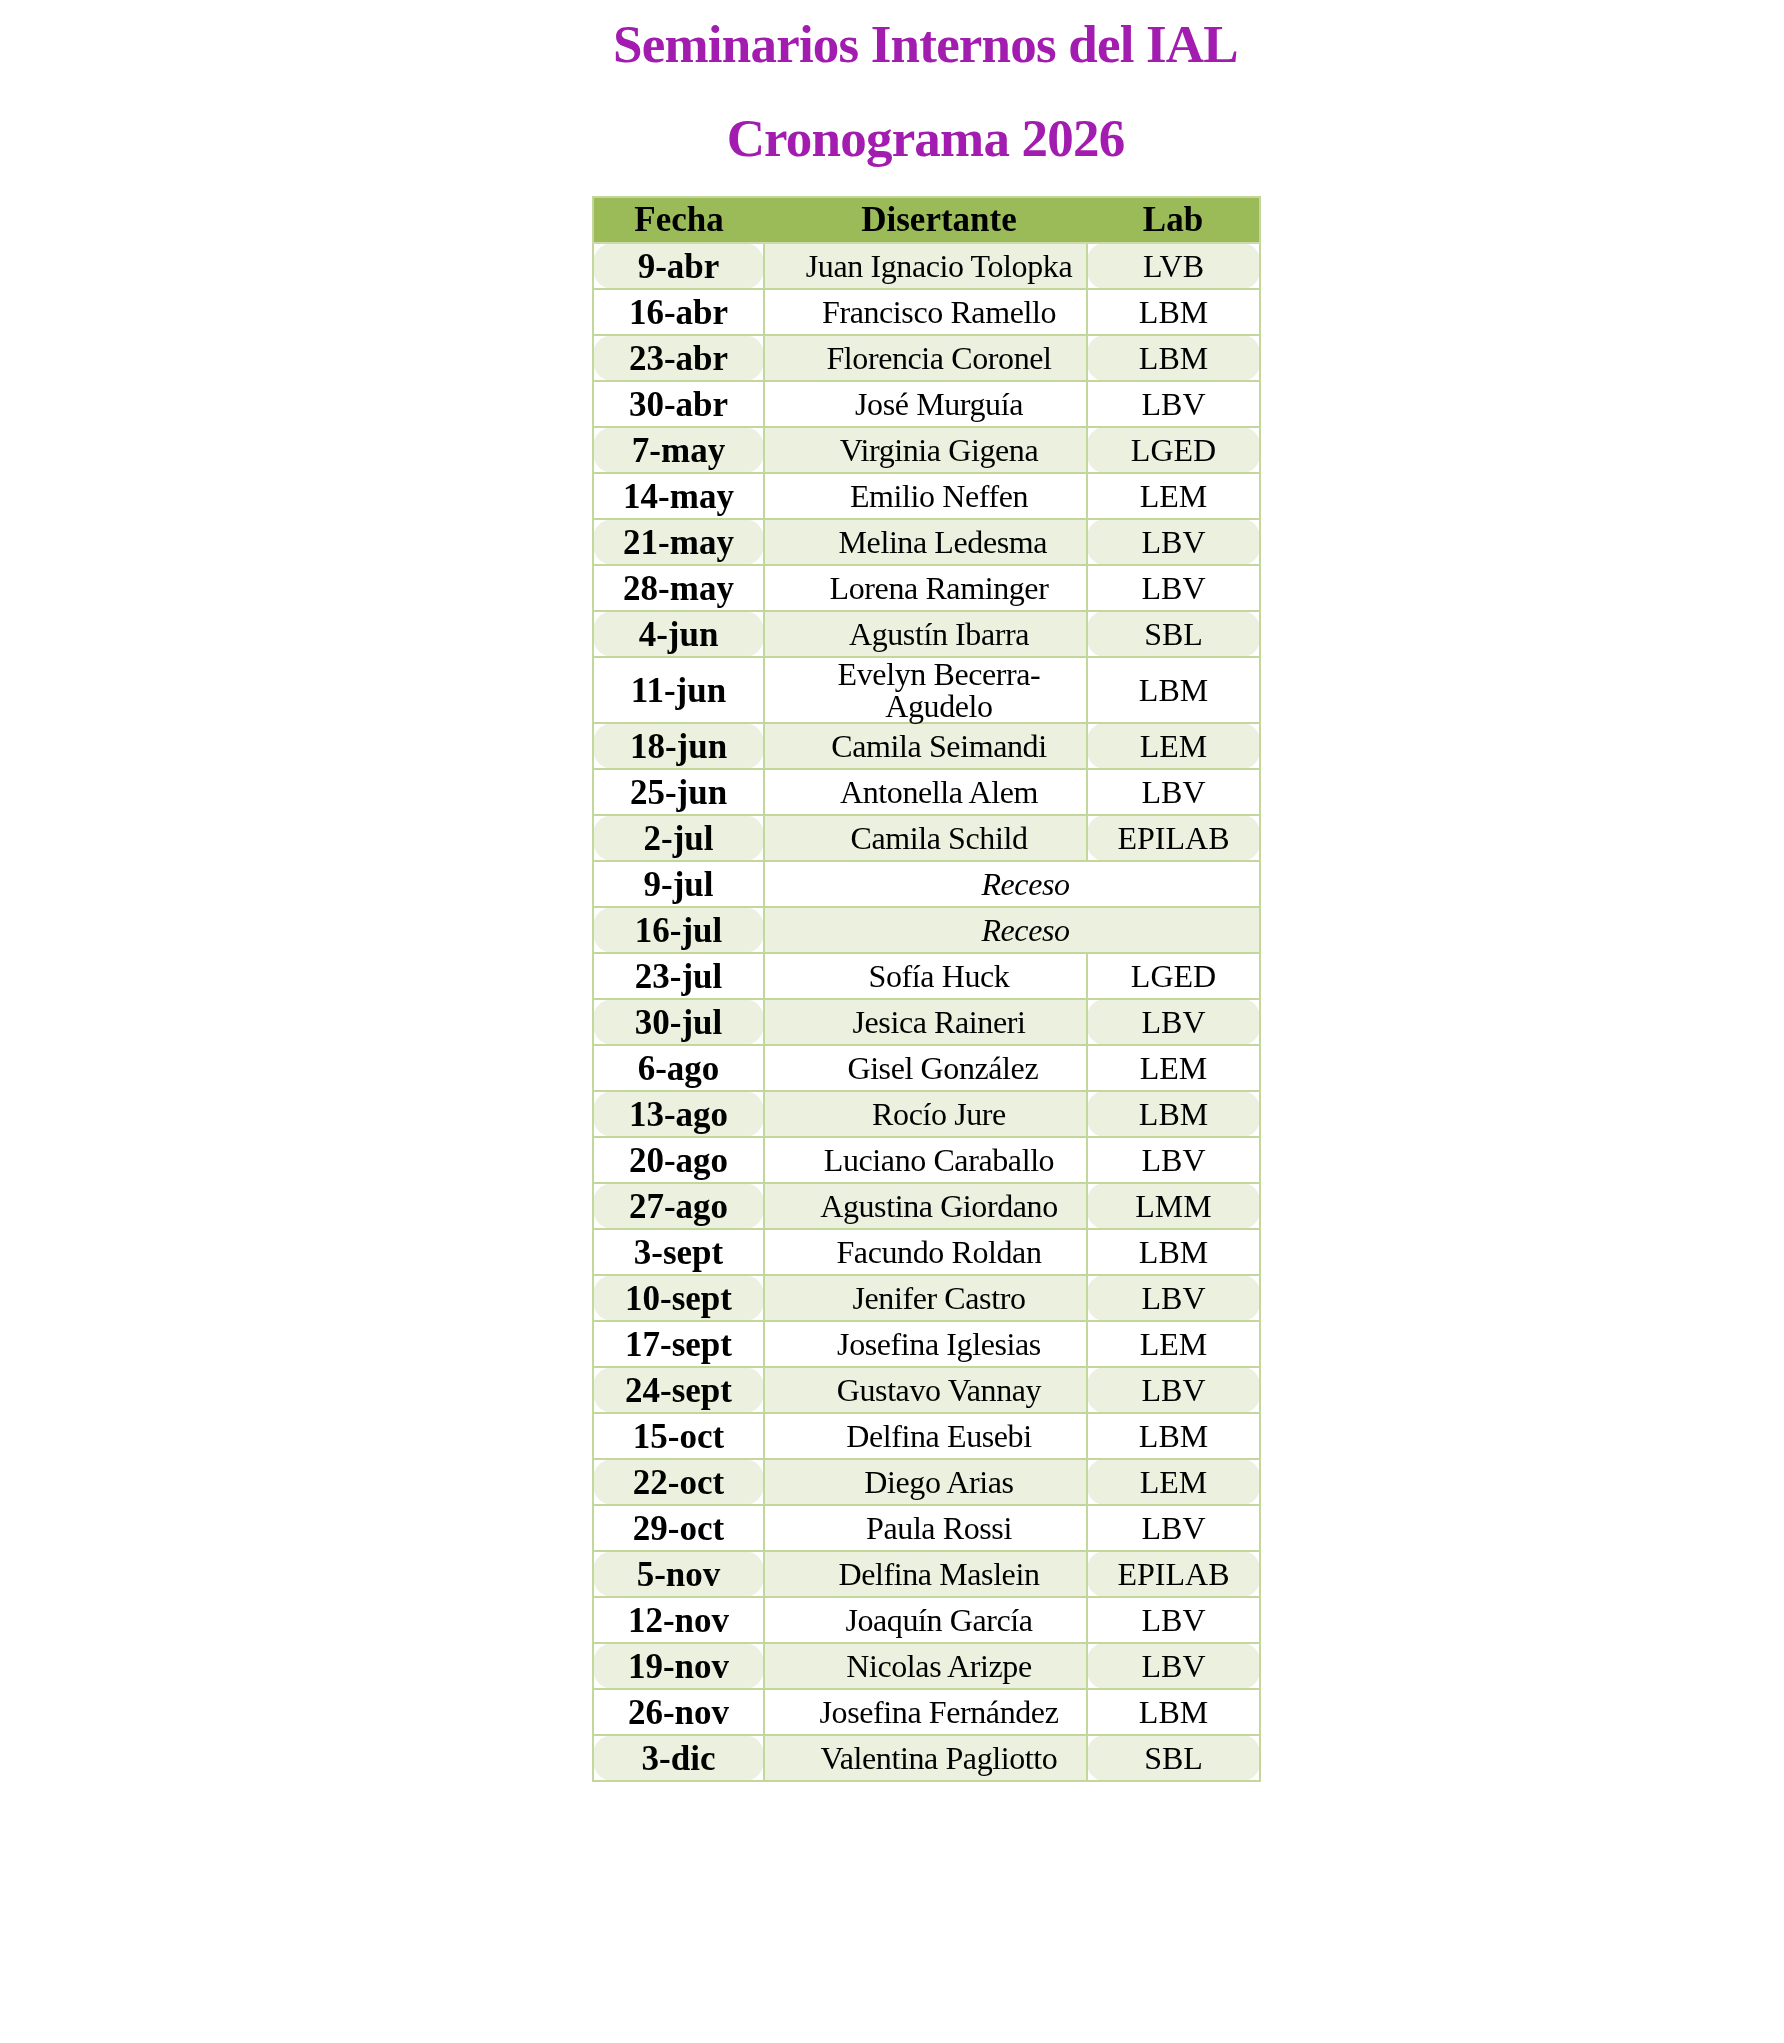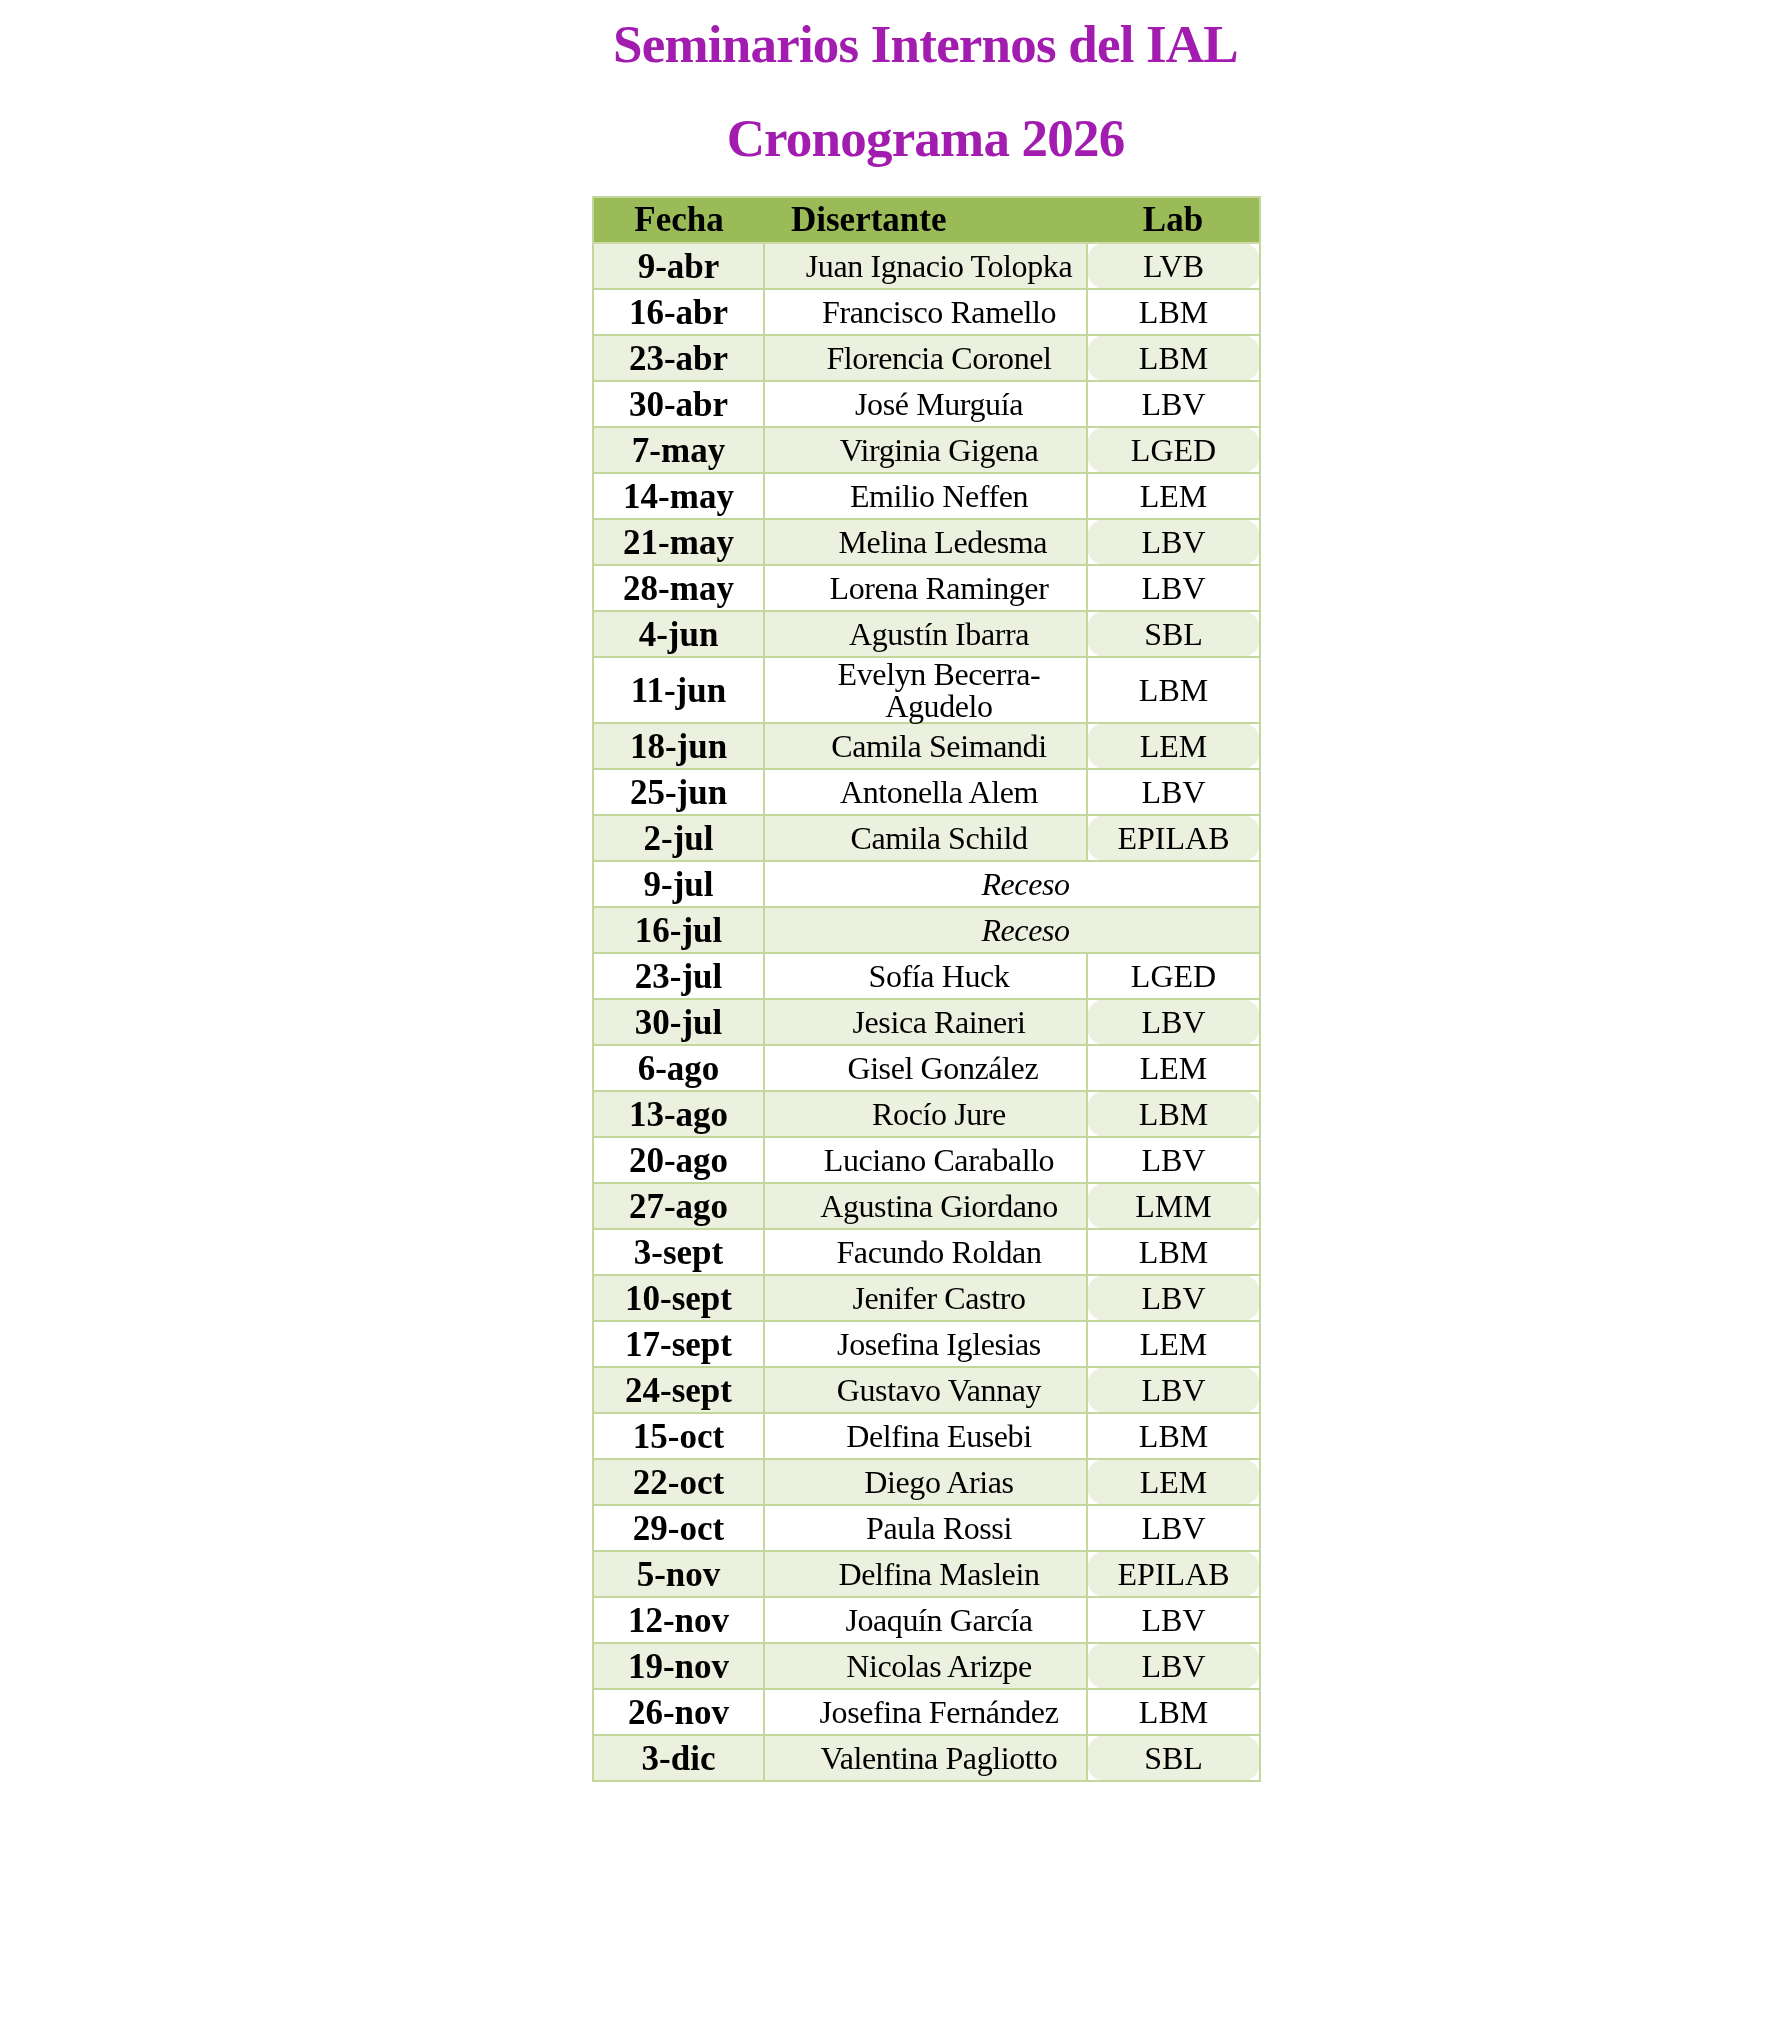--- a/index.html
+++ b/index.html
@@ -21,27 +21,27 @@
   }
   col.c-fecha{width:171px;}
   col.c-disertante{width:323px;}
   col.c-lab{width:173px;}
   th{
     background:#9bbb59;height:44px;font-size:35px;font-weight:bold;
     padding:0;border:none;border-bottom:2.4px solid #cdd9ab;
     vertical-align:middle;
   }
   th.h-fecha{}
-  th.h-disertante{text-align:left;padding-left:27px;}
+  th.h-disertante{text-align:center;padding-left:27px;}
   th.h-lab{text-align:center;}
   td{
     height:44px;padding:0;border:2.4px solid #c3d69b;
     vertical-align:middle;font-size:32px;line-height:1;
   }
-  td.fecha{font-weight:bold;text-align:center;font-size:35px;}
+  td.fecha{font-weight:bold;text-align:center;font-size:35px;border-radius:20px;}
   td.disertante{text-align:center;padding-left:27px;white-space:pre-wrap;letter-spacing:-0.4px;}
   td.lab{text-align:center;border-radius:18px;}
   td.receso{font-style:italic;margin-top:7px;}
   tbody tr:nth-child(odd){background:#ebf1de;}
   tbody tr:nth-child(even){background:#ffffff;}
 </style>
 </head>
 <body>
 
 <div class="title title1">Seminarios Internos del IAL</div>

